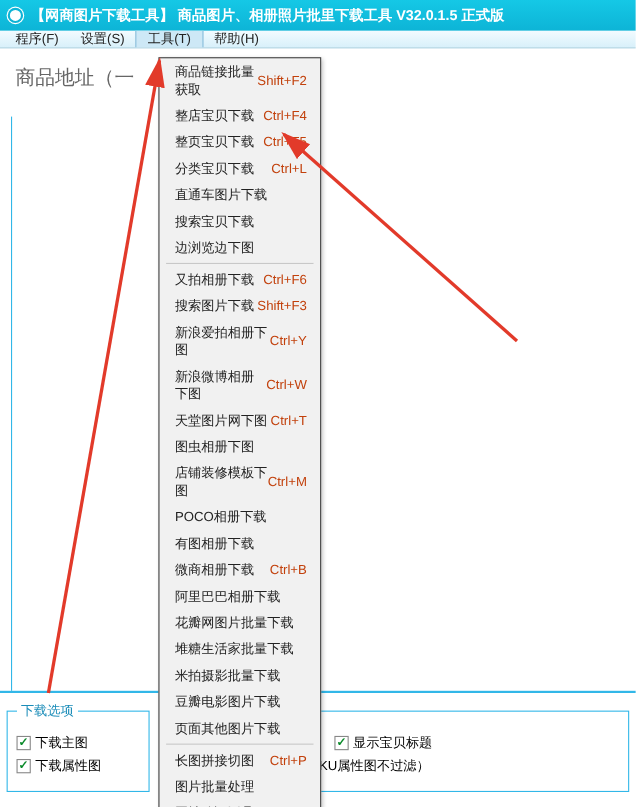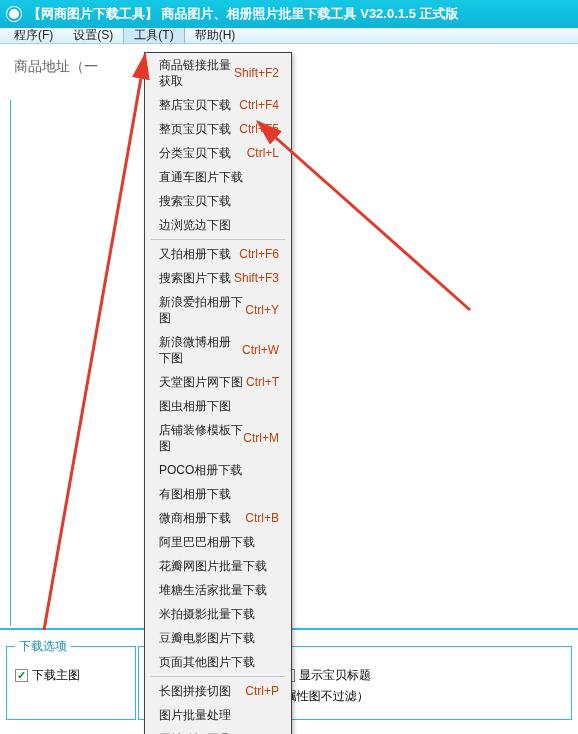--- a/index.html
+++ b/index.html
@@ -55,21 +55,21 @@
     cursor: default;
     color: #222;
   }
   .menubar .menu-item.open {
     background: #cde8f6;
     border-left: 1px solid #8abedb;
     border-right: 1px solid #8abedb;
   }
   .address-row {
     padding: 14px 10px 6px 14px;
-    font-size: 14px;
+    font-size: 18px;
     color: #666;
     font-family: Liberation Mono, monospace;
   }
   .main-area {
     position: relative;
     margin: 4px 6px 0 6px;
     height: 540px;
   }
   .border-line {
     position: absolute;
@@ -116,21 +116,21 @@
     position: absolute;
     left: 0;
     right: 0;
     bottom: 0;
     background: #fff;
     border-top: 2px solid #32b7e8;
   }
   .groups {
     display: flex;
     padding: 8px 6px 14px 6px;
-    gap: 2px;
+    gap: 24px;
   }
   fieldset.group {
     border: 1px solid #32b7e8;
     padding: 8px 8px 10px 8px;
     flex: 0 0 auto;
   }
   fieldset.group legend {
     color: #1a8cb8;
     padding: 0 4px;
     font-size: 12px;
@@ -301,20 +301,26 @@
 <div class="bottom-panel">
   <div class="groups">
     <fieldset class="group" style="width:130px;">
       <legend>下载选项</legend>
       <div class="row">
         <label class="chk">
           <span class="box checked"></span>
           <span>下载主图</span>
         </label>
       </div>
+      <div class="row">
+        <label class="chk">
+          <span class="box checked"></span>
+          <span>下载属性图</span>
+        </label>
+      </div>
     </fieldset>
 
     <fieldset class="group" style="flex:1;">
       <legend>功能选项</legend>
       <div class="row">
         <label class="chk">
           <span class="box checked"></span>
           <span>智能分类保存(推荐)</span>
         </label>
         <label class="chk">

